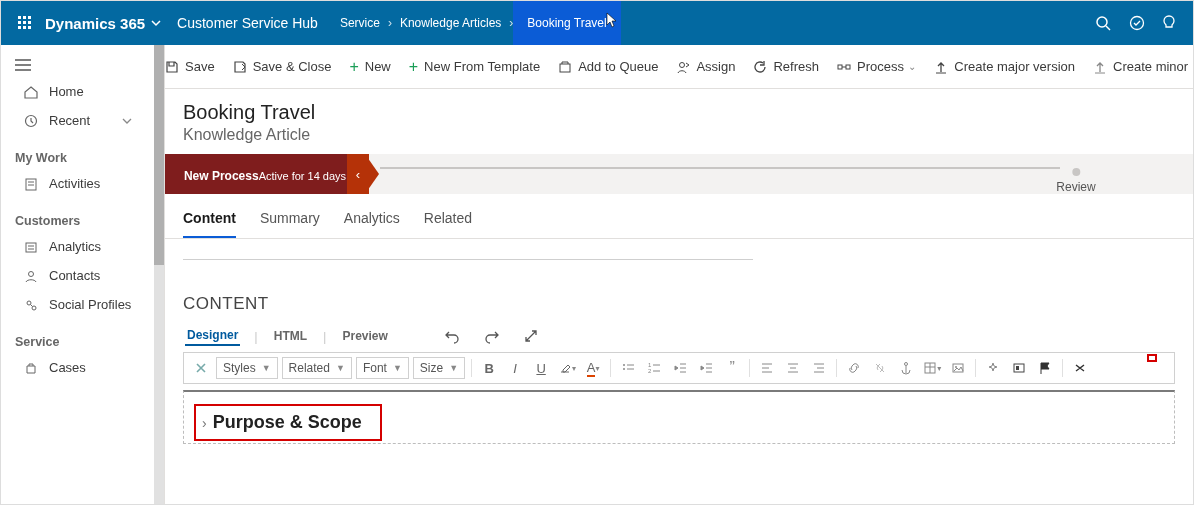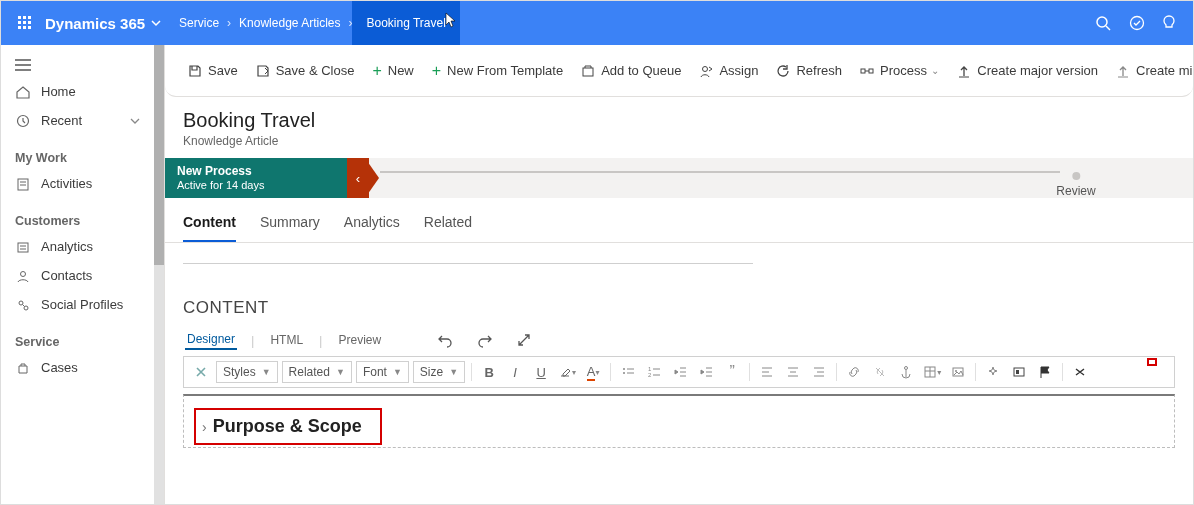--- a/index.html
+++ b/index.html
@@ -1,76 +1,76 @@
 <!DOCTYPE html>
 <html><head>
 <meta charset="utf-8">
 <style>
   * { box-sizing: border-box; }
   html, body { margin:0; padding:0; font-family: "Segoe UI", Arial, sans-serif; font-size:13px; color:#323130; background:#fff; }
   .app { width:1194px; height:505px; display:flex; flex-direction:column; overflow:hidden; border:1px solid #ddd;}
   
-  .topnav { height:44px; background:#3b82f6; color:#fff; display:flex; align-items:center; padding:0 10px; }
+  .topnav { height:44px; background:#0369a1; color:#fff; display:flex; align-items:center; padding:0 10px; }
   .waffle { width:28px; display:flex; justify-content:center; align-items:center; cursor:pointer;}
   .waffle svg { fill:#fff;}
   .brand { font-size:15px; font-weight:600; padding:0 10px 0 6px; display:flex; align-items:center;}
   .brand-chev { margin-left:6px;}
   .hub { font-size:14px; padding:0 14px 0 6px;}
   .crumbs { display:flex; align-items:center; font-size:12px; height:100%;}
   .crumb { padding:0 8px; height:100%; display:flex; align-items:center; cursor:pointer;}
   .crumb-sep { opacity:.8; }
   .crumb.active { background:#0b5cd6; padding:0 14px; position:relative;}
   .cursor { position:absolute; right:2px; top:10px;}
   .nav-spacer { flex:1; }
   .nav-icons { display:flex; gap:18px; padding-right:8px;}
   .nav-icons span { cursor:pointer; display:flex; align-items:center;}
   
   .body { flex:1; display:flex; min-height:0;}
   .leftcol { width:164px; display:flex; border-right:1px solid #e1dfdd; background:#fff;}
   .sidebar { flex:1; padding:6px 0 0 0; overflow:hidden;}
   .sidebar-track { width:10px; background:#e1e1e1; position:relative;}
   .sidebar-thumb { position:absolute; top:0; left:0; width:100%; height:220px; background:#b0b0b0;}
   .ham { padding:8px 14px 6px; color:#555; cursor:pointer;}
-  .nav-item { display:flex; align-items:center; padding:7px 14px; color:#3b3b3b; font-size:13px; cursor:pointer; gap:10px;text-align:center;}
+  .nav-item { display:flex; align-items:center; padding:7px 22px; color:#3b3b3b; font-size:13px; cursor:pointer; gap:10px;text-align:center;}
   .nav-item .chev { margin-left:auto; color:#888;}
   .nav-icon { width:16px; display:flex; justify-content:center; color:#555;}
   .nav-header { padding:16px 14px 4px; color:#666; font-size:12.5px; font-weight:600;}
   
   .main { flex:1; display:flex; flex-direction:column; min-width:0;}
-  .cmdbar { height:52px; border-bottom:1px solid #e1dfdd; display:flex; align-items:center; padding:0 23px; gap:18px; overflow:hidden; white-space:nowrap;border-radius:11px;}
+  .cmdbar { height:44px; border-bottom:1px solid #e1dfdd; display:flex; align-items:center; padding:0 0; gap:18px; overflow:hidden; white-space:nowrap;}
   .cmd { display:flex; align-items:center; gap:6px; color:#3b3b3b; font-size:13px; cursor:pointer;}
   .cmd svg, .cmd .ic { color:#444;}
   .plus { color:#1a9e57; font-size:16px; line-height:1;}
   .cmd-chev { color:#888; font-size:10px; margin-left:-2px;}
   
   .rec-head { padding:12px 18px 4px;}
   .rec-title { font-size:20px; font-weight:400; color:#222;}
-  .rec-sub { font-size:12px; color:#666; margin-top:2px;}
+  .rec-sub { font-size:16px; color:#666; margin-top:2px;}
   
   .proc { height:40px; background:#f3f2f1; display:flex; align-items:center; position:relative; margin-top:6px;}
-  .proc-flag { background:#0f766e; color:#fff; height:100%; width:200px; display:flex; flex-direction:column; justify-content:center; padding:16px 12px; position:relative;}
+  .proc-flag { background:#7f1d1d; color:#fff; height:100%; width:200px; display:flex; flex-direction:row; justify-content:center; padding:16px 12px; position:relative;}
   .proc-flag::after{ content:""; position:absolute; right:-14px; top:0; border-top:20px solid transparent; border-bottom:20px solid transparent; border-left:14px solid #b53208;}
   .proc-flag-t { font-size:12px; font-weight:600; line-height:1.1;}
   .proc-flag-s { font-size:11px; line-height:1.1;}
   .proc-back { position:absolute; left:182px; top:0; height:100%; width:22px; background:#b53208; color:#fff; display:flex; align-items:center; justify-content:center; cursor:pointer;}
   .stage { position:absolute; top:0; height:100%; display:flex; flex-direction:column; align-items:center; justify-content:center; transform:translateX(-50%);}
   .stage-line { position:absolute; top:13px; height:2px; background:#c8c6c4;}
   .stage-dot { width:14px; height:14px; border-radius:50%; background:#c8c6c4; border:3px solid #f3f2f1;}
   .stage.active .stage-dot { width:18px; height:18px; border:4px solid #d83b01; background:#fff; box-shadow: inset 0 0 0 4px #d83b01;}
   .stage-label { font-size:12px; color:#555; margin-top:1px;}
   
   .tabs { display:flex; gap:24px; padding:10px 18px 0; border-bottom:1px solid #e1dfdd;}
   .tab { padding:6px 0 10px; color:#555; font-size:14px; cursor:pointer;}
   .tab.active { color:#1a1a1a; border-bottom:2px solid #0b5cd6; font-weight:600;}
   
   .content { flex:1; overflow:auto; padding:14px 18px;}
   .field-line { border-bottom:1px solid #cfcfcf; margin:6px 0 34px; width:570px;}
   .section-title { font-size:17px; font-weight:300; color:#444; letter-spacing:.5px; margin-bottom:8px;}
   .editor-tabs { display:flex; align-items:center; gap:14px; padding:4px 2px 6px; }
-  .editor-tabs .et { font-size:12px; color:#666; padding:2px 2px; cursor:pointer;}
+  .editor-tabs .et { font-size:12px; color:#666; padding:2px 2px; cursor:pointer;font-weight:bold;}
   .editor-tabs .et.active { color:#005a9e; border-bottom:2px solid #005a9e;}
   .editor-tabs .sep { color:#ccc;}
   .tool-icons { display:flex; gap:24px; margin-left:40px; color:#555; align-items:center;}
   .tool-icons span{cursor:pointer;}
   .toolbar { display:flex; align-items:center; border:1px solid #d0d0d0; padding:4px 6px; gap:4px; flex-wrap:nowrap; overflow:hidden;}
   .tb-btn { min-width:22px; height:22px; display:flex; align-items:center; justify-content:center; color:#666; font-size:13px; cursor:pointer; padding:0 2px;}
   .tb-sel { display:flex; align-items:center; border:1px solid #d0d0d0; height:22px; padding:0 6px; font-size:12px; color:#555; gap:6px; cursor:pointer;}
   .tb-sel .dd { color:#888; font-size:9px;}
   .tb-div { width:1px; height:18px; background:#e0e0e0; margin:0 2px;}
   .collapse-box { position:absolute; right:18px; border:2px solid #d40000; padding:2px 3px;}
@@ -103,20 +103,21 @@
         </svg>
     </div>
     <div class="brand">
       <span>Dynamics 365</span>
       <span class="brand-chev">
           <svg width="10" height="10">
             <path d="M1 3l4 4 4-4" stroke="#fff" fill="none" stroke-width="1.5"></path>
           </svg>
         </span>
     </div>
+    <div class="hub">Customer Service Hub</div>
     <div class="crumbs">
       <span class="crumb">Service</span>
       <span class="crumb-sep">›</span>
       <span class="crumb">Knowledge Articles</span>
       <span class="crumb-sep">›</span>
       <span class="crumb active">
         <span>Booking Travel</span>
         <span class="cursor">
             <svg width="14" height="18">
               <path d="M2 2l0 12 3-3 2 5 2-1-2-5 4 0z" fill="#fff" stroke="#000" stroke-width="0.6"></path>

